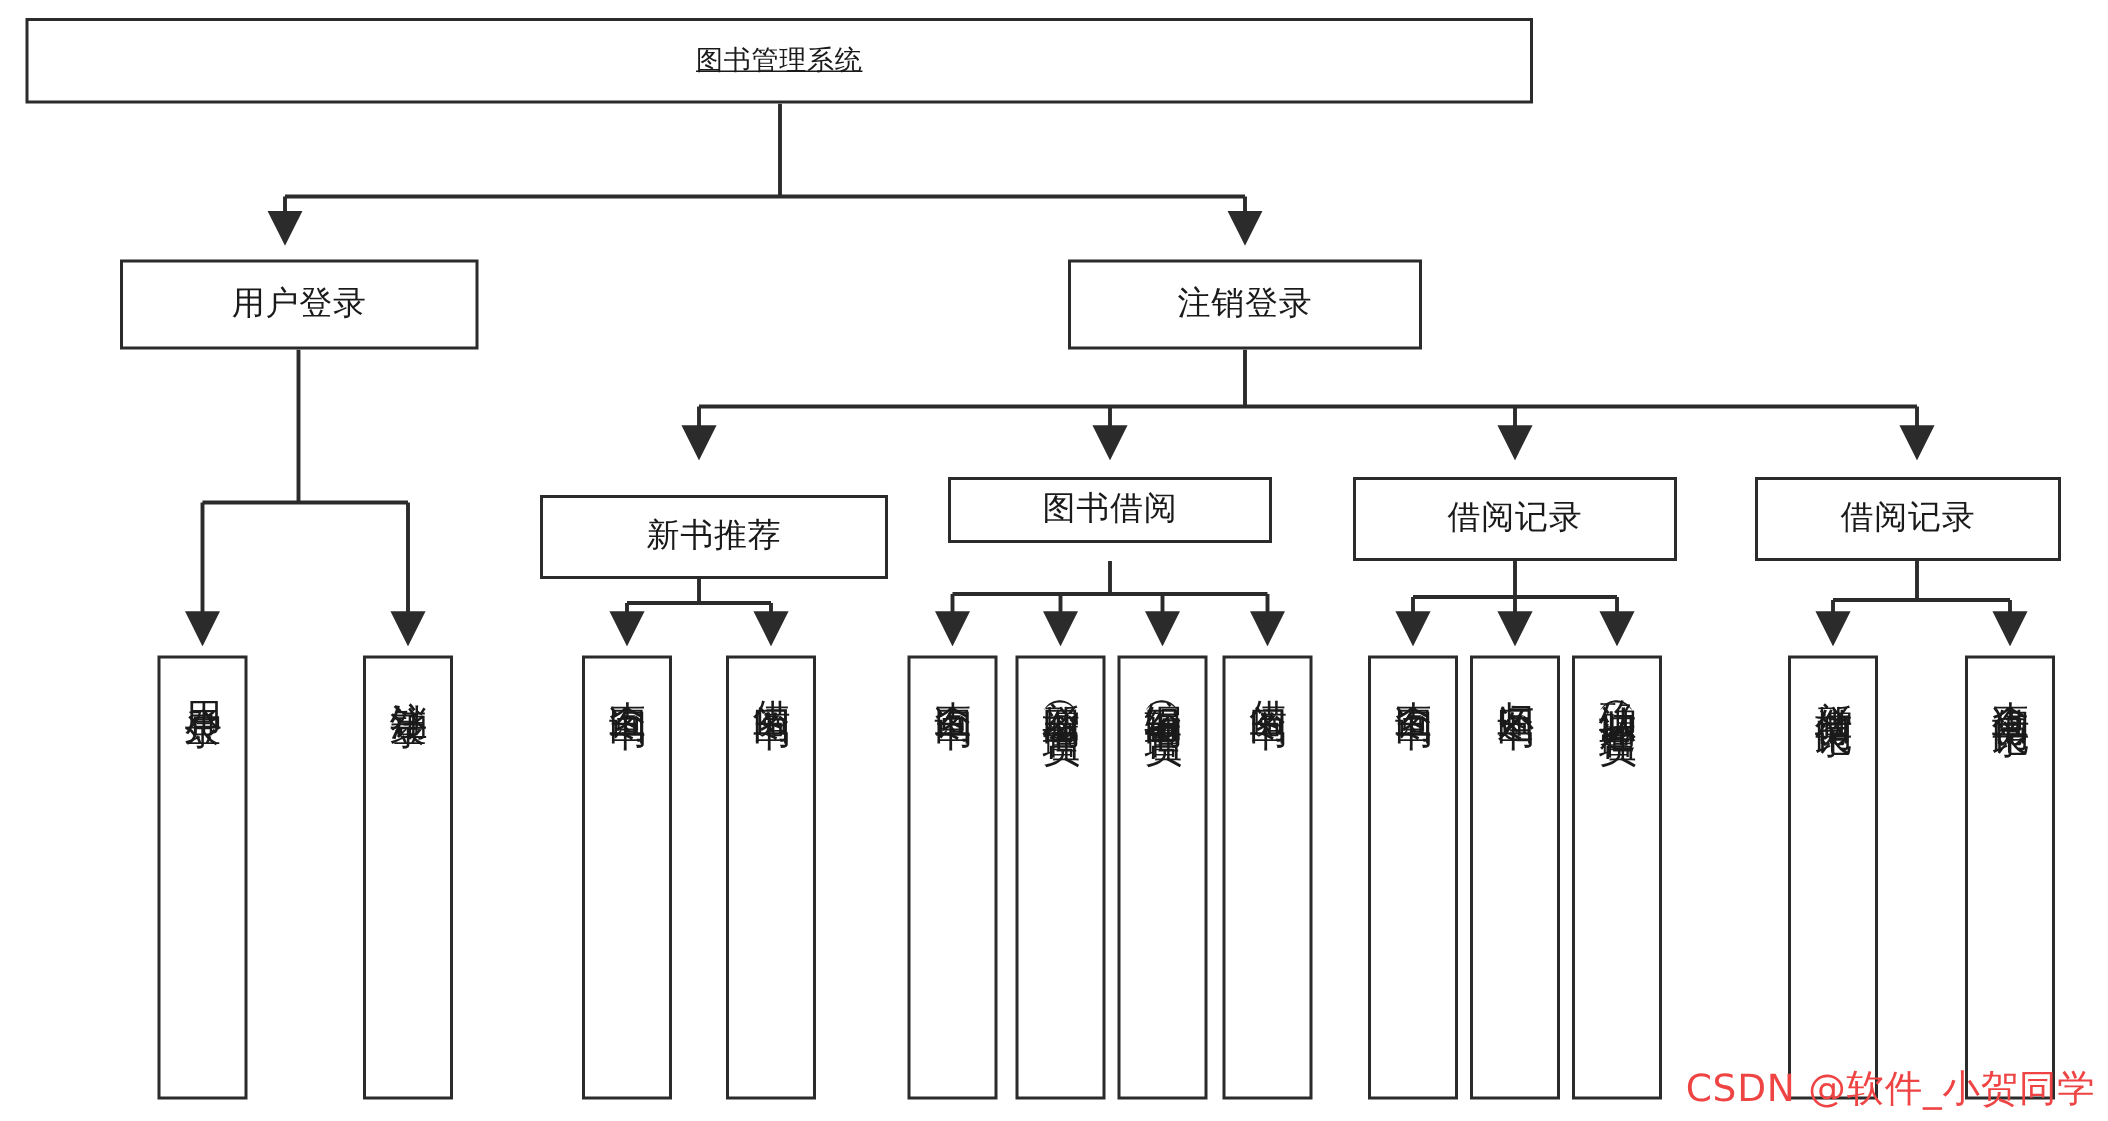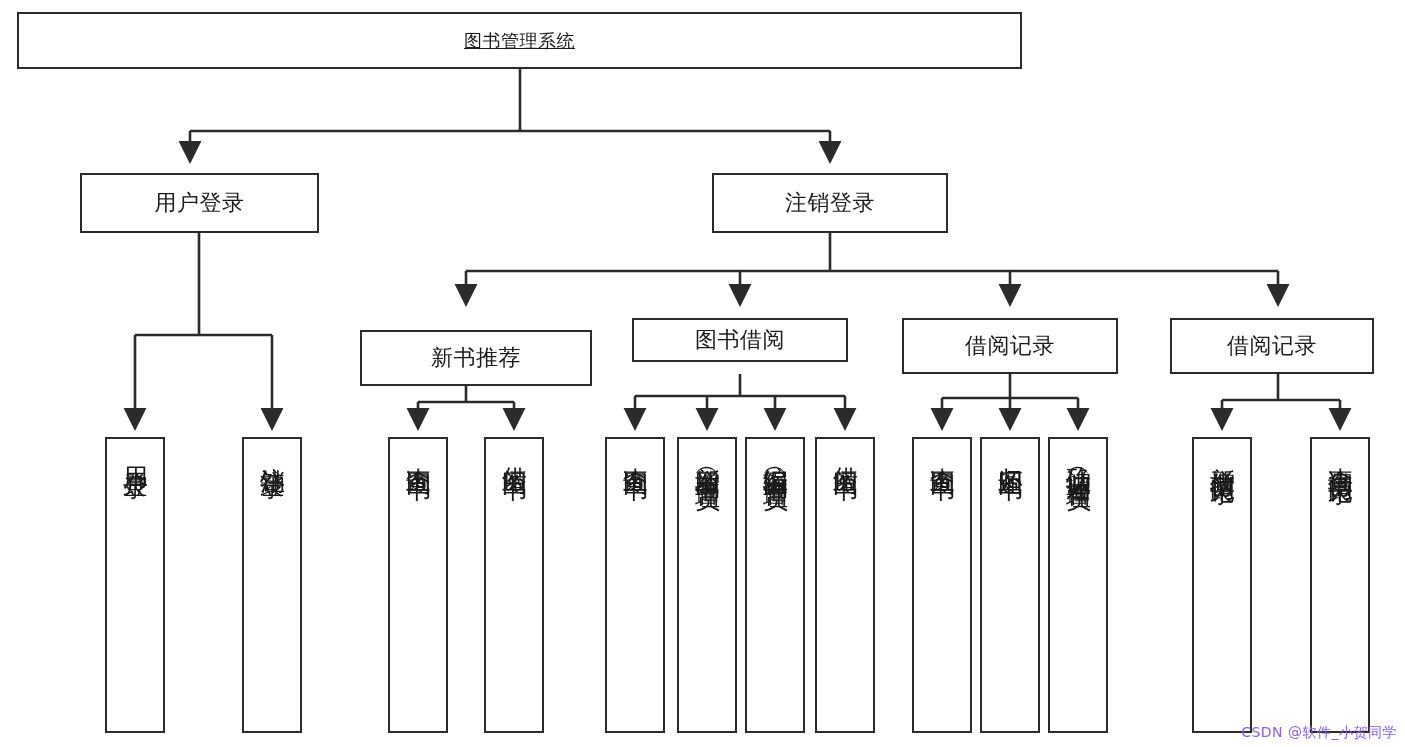--- a/index.html
+++ b/index.html
@@ -62,22 +62,22 @@
     font-size: 25px;
     line-height: 1.12;
     letter-spacing: 3px;
     white-space: nowrap;
     -webkit-writing-mode: vertical-rl;
   }
   .watermark {
     position: absolute;
     right: 8px;
     bottom: 5px;
-    font-size: 14px;
-    color: #8b5cf6;
+    font-size: 25px;
+    color: #ef4444;
     white-space: nowrap;
     z-index: 5;
     letter-spacing: 0.5px;
     margin-top: 27px;
   }
 </style>
 </head>
 <body>
 
 <div id="canvas">

